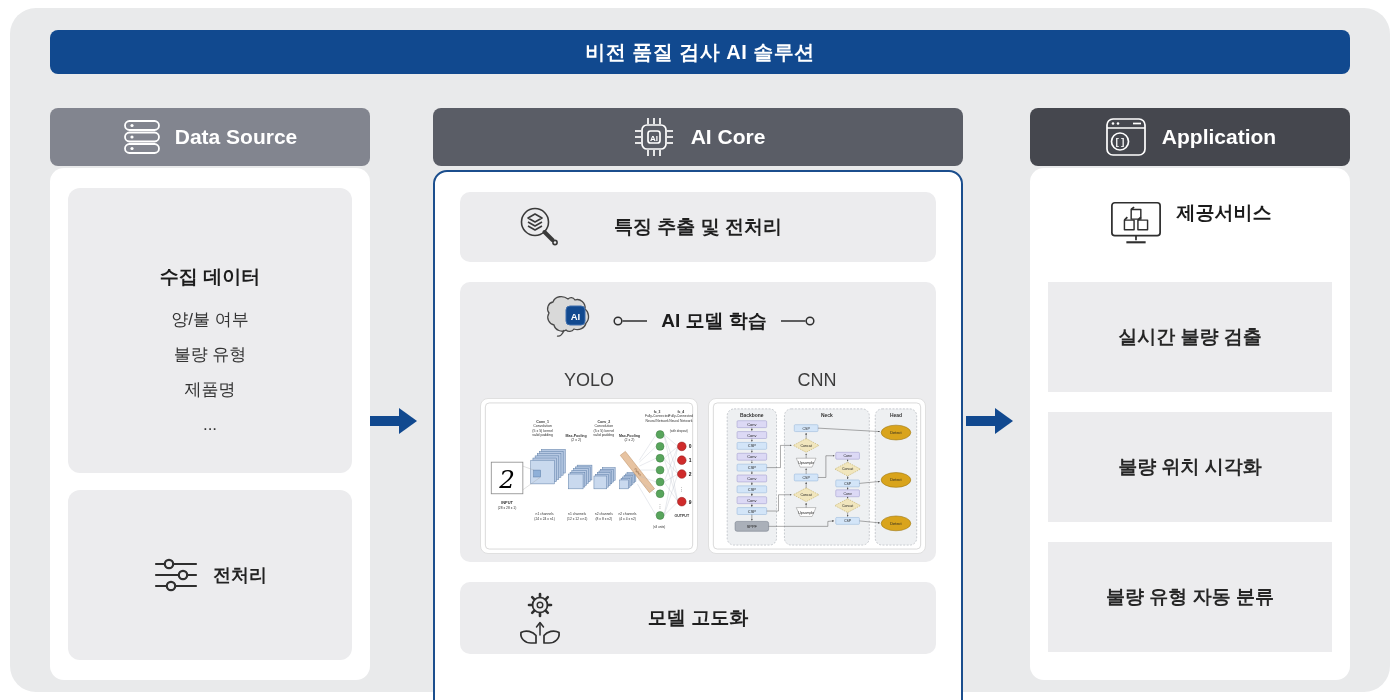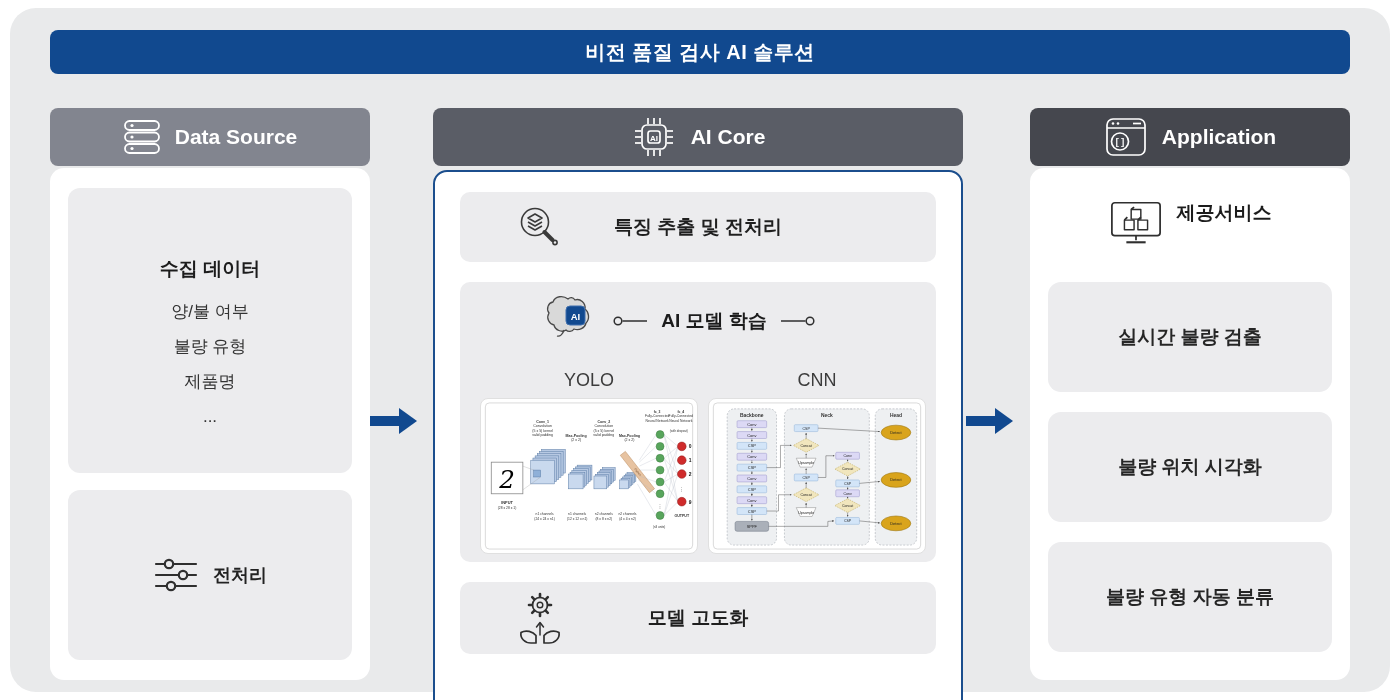--- a/index.html
+++ b/index.html
@@ -16,21 +16,21 @@
   .hdr-data{left:40px;width:320px;background:#82858f;}
   .hdr-core{left:423px;width:530px;background:#5a5d66;}
   .hdr-app{left:1020px;width:320px;background:#45474e;}
   .panel{position:absolute;background:#fff;border-radius:14px;}
   .panel-left{left:40px;top:160px;width:320px;height:512px;}
   .panel-center{left:423px;top:162px;width:530px;height:576px;border:2px solid #1b4e8d;
                 box-sizing:border-box;}
   .panel-right{left:1020px;top:160px;width:320px;height:512px;}
   .card{position:absolute;background:#ececee;border-radius:12px;}
   .card-collect{left:18px;top:20px;width:284px;height:285px;text-align:center;}
-  .card-title{margin:0;padding-top:68px;font-size:19px;font-weight:bold;color:#1c1c1c;}
+  .card-title{margin:8px;padding-top:68px;font-size:19px;font-weight:bold;color:#1c1c1c;}
   .collect-list{margin-top:12px;font-size:17px;color:#333;}
   .collect-list div{line-height:35px;}
   .card-prep{left:18px;top:322px;width:284px;height:170px;display:flex;flex-direction:row;
              align-items:center;justify-content:center;gap:14px;}
   .prep-label{font-size:18px;font-weight:bold;color:#222;}
   .row-card{position:absolute;left:25px;width:476px;background:#ececee;border-radius:10px;}
   .row1{top:20px;height:70px;}
   .row2{top:110px;height:280px;}
   .row3{top:410px;height:72px;}
   .row-icon{position:absolute;left:56px;top:50%;transform:translateY(-50%);}
@@ -42,21 +42,21 @@
   .train-title{font-size:19px;font-weight:bold;color:#1c1c1c;}
   .model-label{position:absolute;top:88px;width:218px;text-align:center;font-size:18px;color:#3c3c3c;}
   .ml-left{left:20px;}.ml-right{left:248px;}
   .model-card{position:absolute;top:116px;width:218px;height:156px;background:#fff;
               border-radius:8px;border:1px solid #e0e0e0;box-sizing:border-box;}
   .mc-left{left:20px;}.mc-right{left:248px;}
   .svc-head{position:absolute;top:32px;left:0;right:0;display:flex;align-items:flex-start;
             justify-content:center;gap:14px;}
   .svc-title{font-size:19px;font-weight:bold;color:#1c1c1c;}
   .svc-card{position:absolute;left:18px;width:284px;height:110px;background:#ececee;
-            border-radius:13px;display:flex;align-items:center;justify-content:center;
+            border-radius:0;display:flex;align-items:center;justify-content:center;
             font-size:19px;font-weight:bold;color:#262626;}
   .svc1{top:114px;}.svc2{top:244px;}.svc3{top:374px;}
   .flow-arrow{position:absolute;top:398px;}
   .fa1{left:360px;}.fa2{left:956px;}
   svg{display:block;}
 </style>
 </head>
 <body>
 
 <div class="stage">

